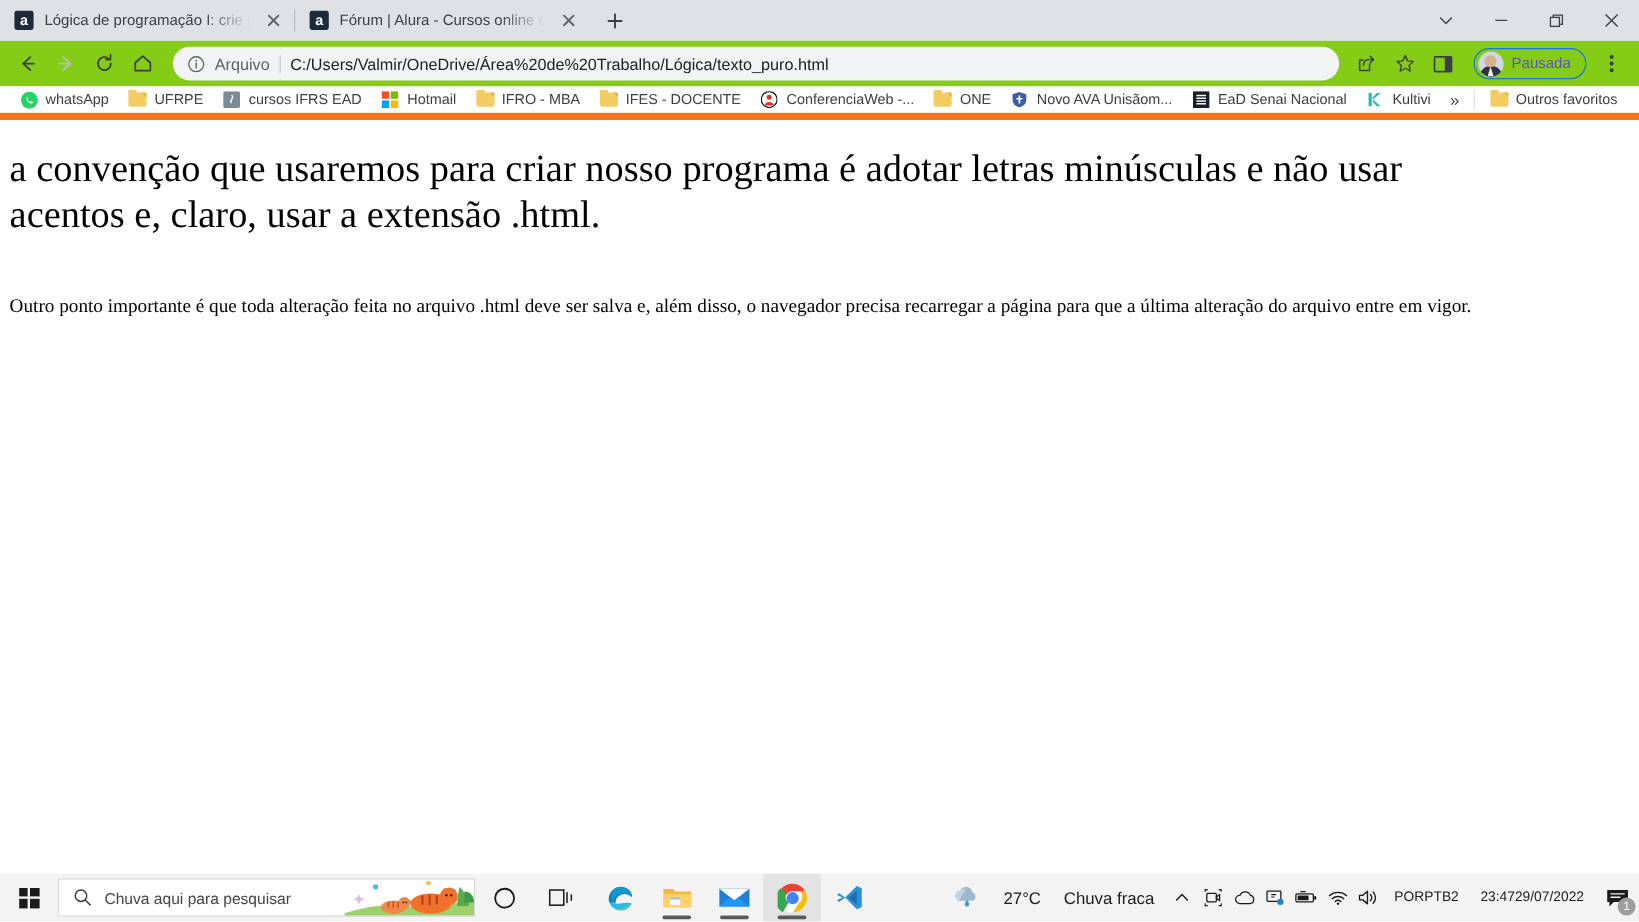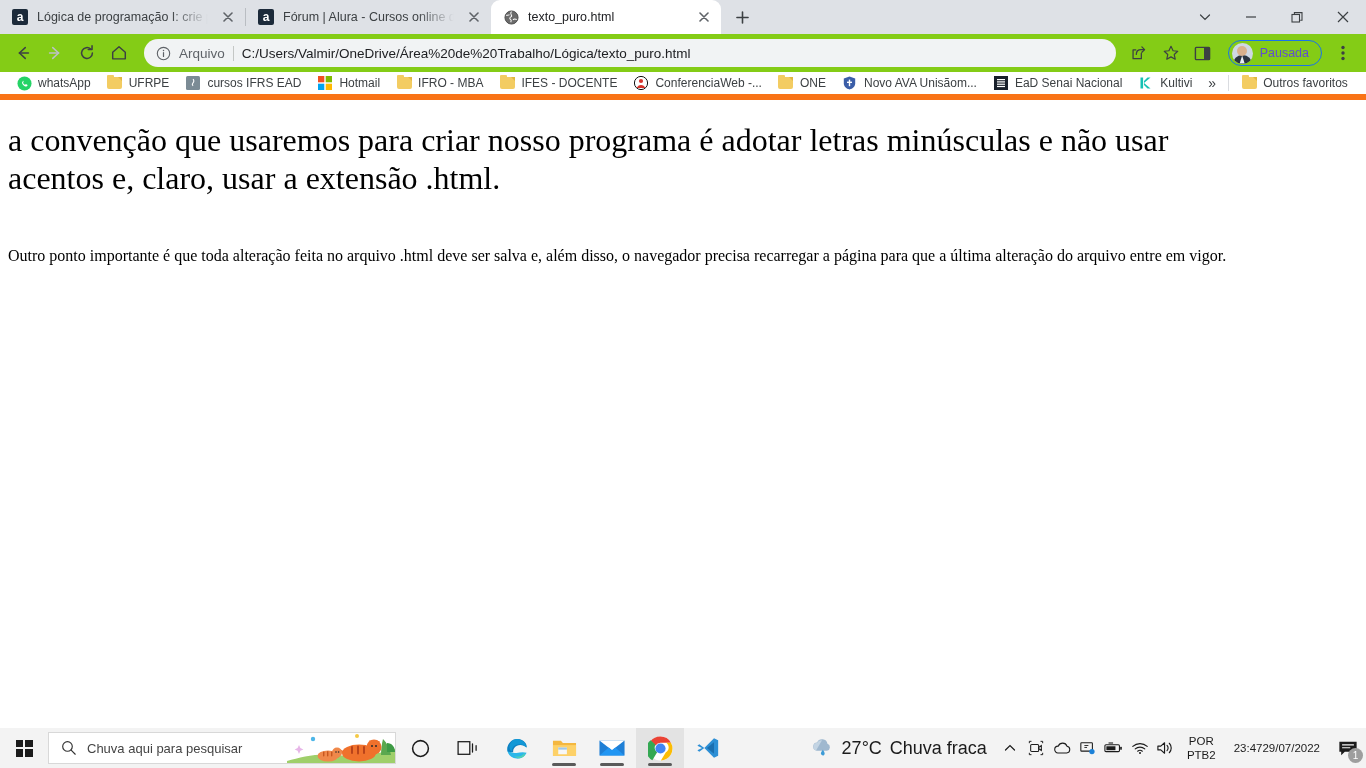--- a/index.html
+++ b/index.html
@@ -232,29 +232,29 @@
     content: ""; position: absolute; bottom: 2px; left: 12px;
     width: 24px; height: 3px; background: #5a5a5a; border-radius: 2px;
   }
   .tb-icon.active { background: #e3e3e3; }
   .tb-icon.active::after {
     content: ""; position: absolute; bottom: 2px; left: 12px;
     width: 24px; height: 3px; background: #5a5a5a; border-radius: 2px;
   }
   .tray { margin-left: auto; display: flex; align-items: center; height: 40px; }
   .weather {
-    display: flex; align-items: center; gap: 8px;
-    padding: 0 10px 0 6px; height: 40px; font-size: 18px; justify-content: center;
+    display: flex; align-items: center; gap: 19px;
+    padding: 0 10px 0 6px; height: 40px; font-size: 14px; justify-content: center;
   }
   .tray-ico {
     width: 26px; height: 40px;
     display: flex; align-items: center; justify-content: center;
   }
   .lang {
-    display: flex; flex-direction: column; align-items: center;
+    display: flex; flex-direction: row; align-items: center;
     justify-content: center; height: 40px; padding: 0 8px;
     font-size: 11.5px; line-height: 14px;
   }
   .clock {
     display: flex; flex-direction: row; align-items: center;
     justify-content: center; height: 40px; padding: 0 10px;
     font-size: 11.5px; line-height: 14px;
   }
   .notif {
     width: 36px; height: 40px;
@@ -288,36 +288,20 @@
   <div class="tab inactive">
     <span class="favicon favicon-alura">a</span>
     <span class="tab-title">Fórum | Alura - Cursos online de</span>
     <span class="tab-close">
       <svg width="10" height="10" viewBox="0 0 10 10">
           <path d="M1 1L9 9M9 1L1 9" stroke="#5f6368" stroke-width="1.6" stroke-linecap="round"></path>
         </svg>
     </span>
   </div>
 
-  <div class="tab active">
-    <span class="favicon">
-      <svg width="15" height="15" viewBox="0 0 16 16">
-        <circle cx="8" cy="8" r="7" fill="#6b6b6b"></circle>
-        <path d="M8 1.2c-1 1.6-1.2 3-0.2 4.2 0.8 1 0.2 1.8-0.8 2.2-1.2 0.5-1 1.8 0 2.4 1 0.6 0.8 1.9 0.2 3.1" stroke="#fff" stroke-width="1.1" fill="none"></path>
-        <path d="M2.2 5.5c1.6 0.3 2.8 0.1 3.6-0.6M13.6 10.2c-1.6-0.9-3.2-0.6-4 0.4" stroke="#fff" stroke-width="1.1" fill="none"></path>
-        <circle cx="8" cy="8" r="7" fill="none" stroke="#4d4d4d" stroke-width="1"></circle>
-      </svg>
-    </span>
-    <span class="tab-title">texto_puro.html</span>
-    <span class="tab-close">
-      <svg width="10" height="10" viewBox="0 0 10 10">
-          <path d="M1 1L9 9M9 1L1 9" stroke="#5f6368" stroke-width="1.6" stroke-linecap="round"></path>
-        </svg>
-    </span>
-  </div>
 
   <div class="newtab">
     <svg width="13" height="13" viewBox="0 0 14 14">
         <path d="M7 1v12M1 7h12" stroke="#3c4043" stroke-width="1.7" stroke-linecap="round"></path>
       </svg>
   </div>
 
   <div class="winctrls">
     <div class="winbtn">
       <svg width="12" height="12" viewBox="0 0 12 12">

